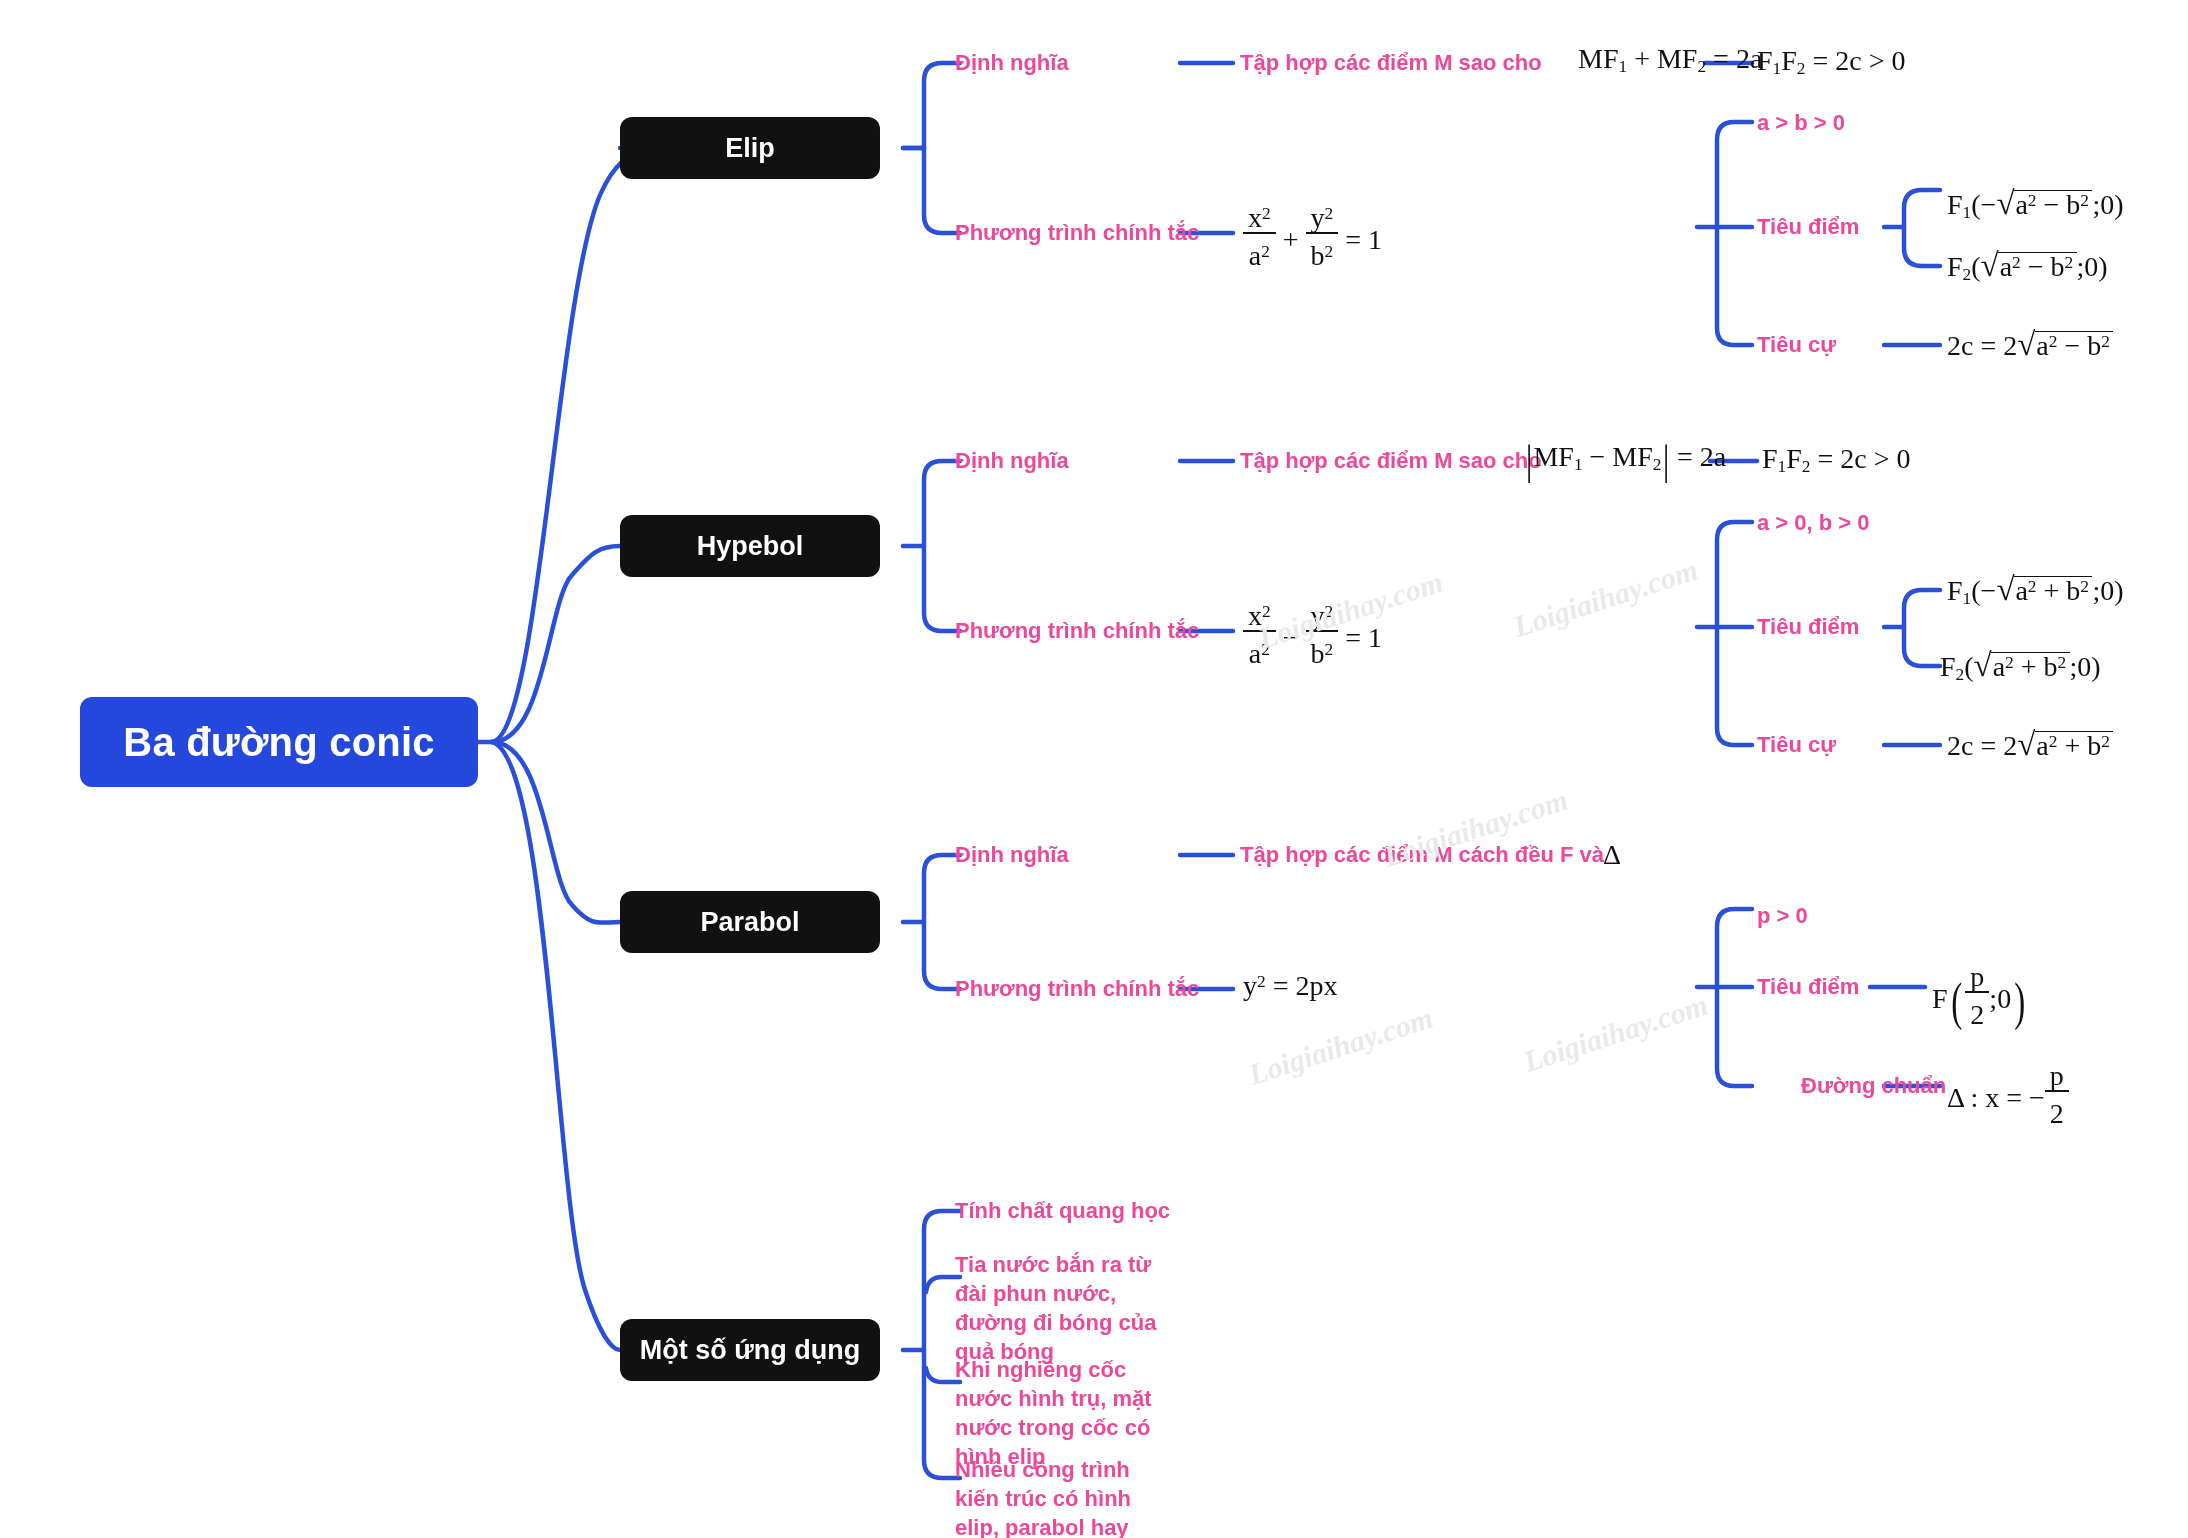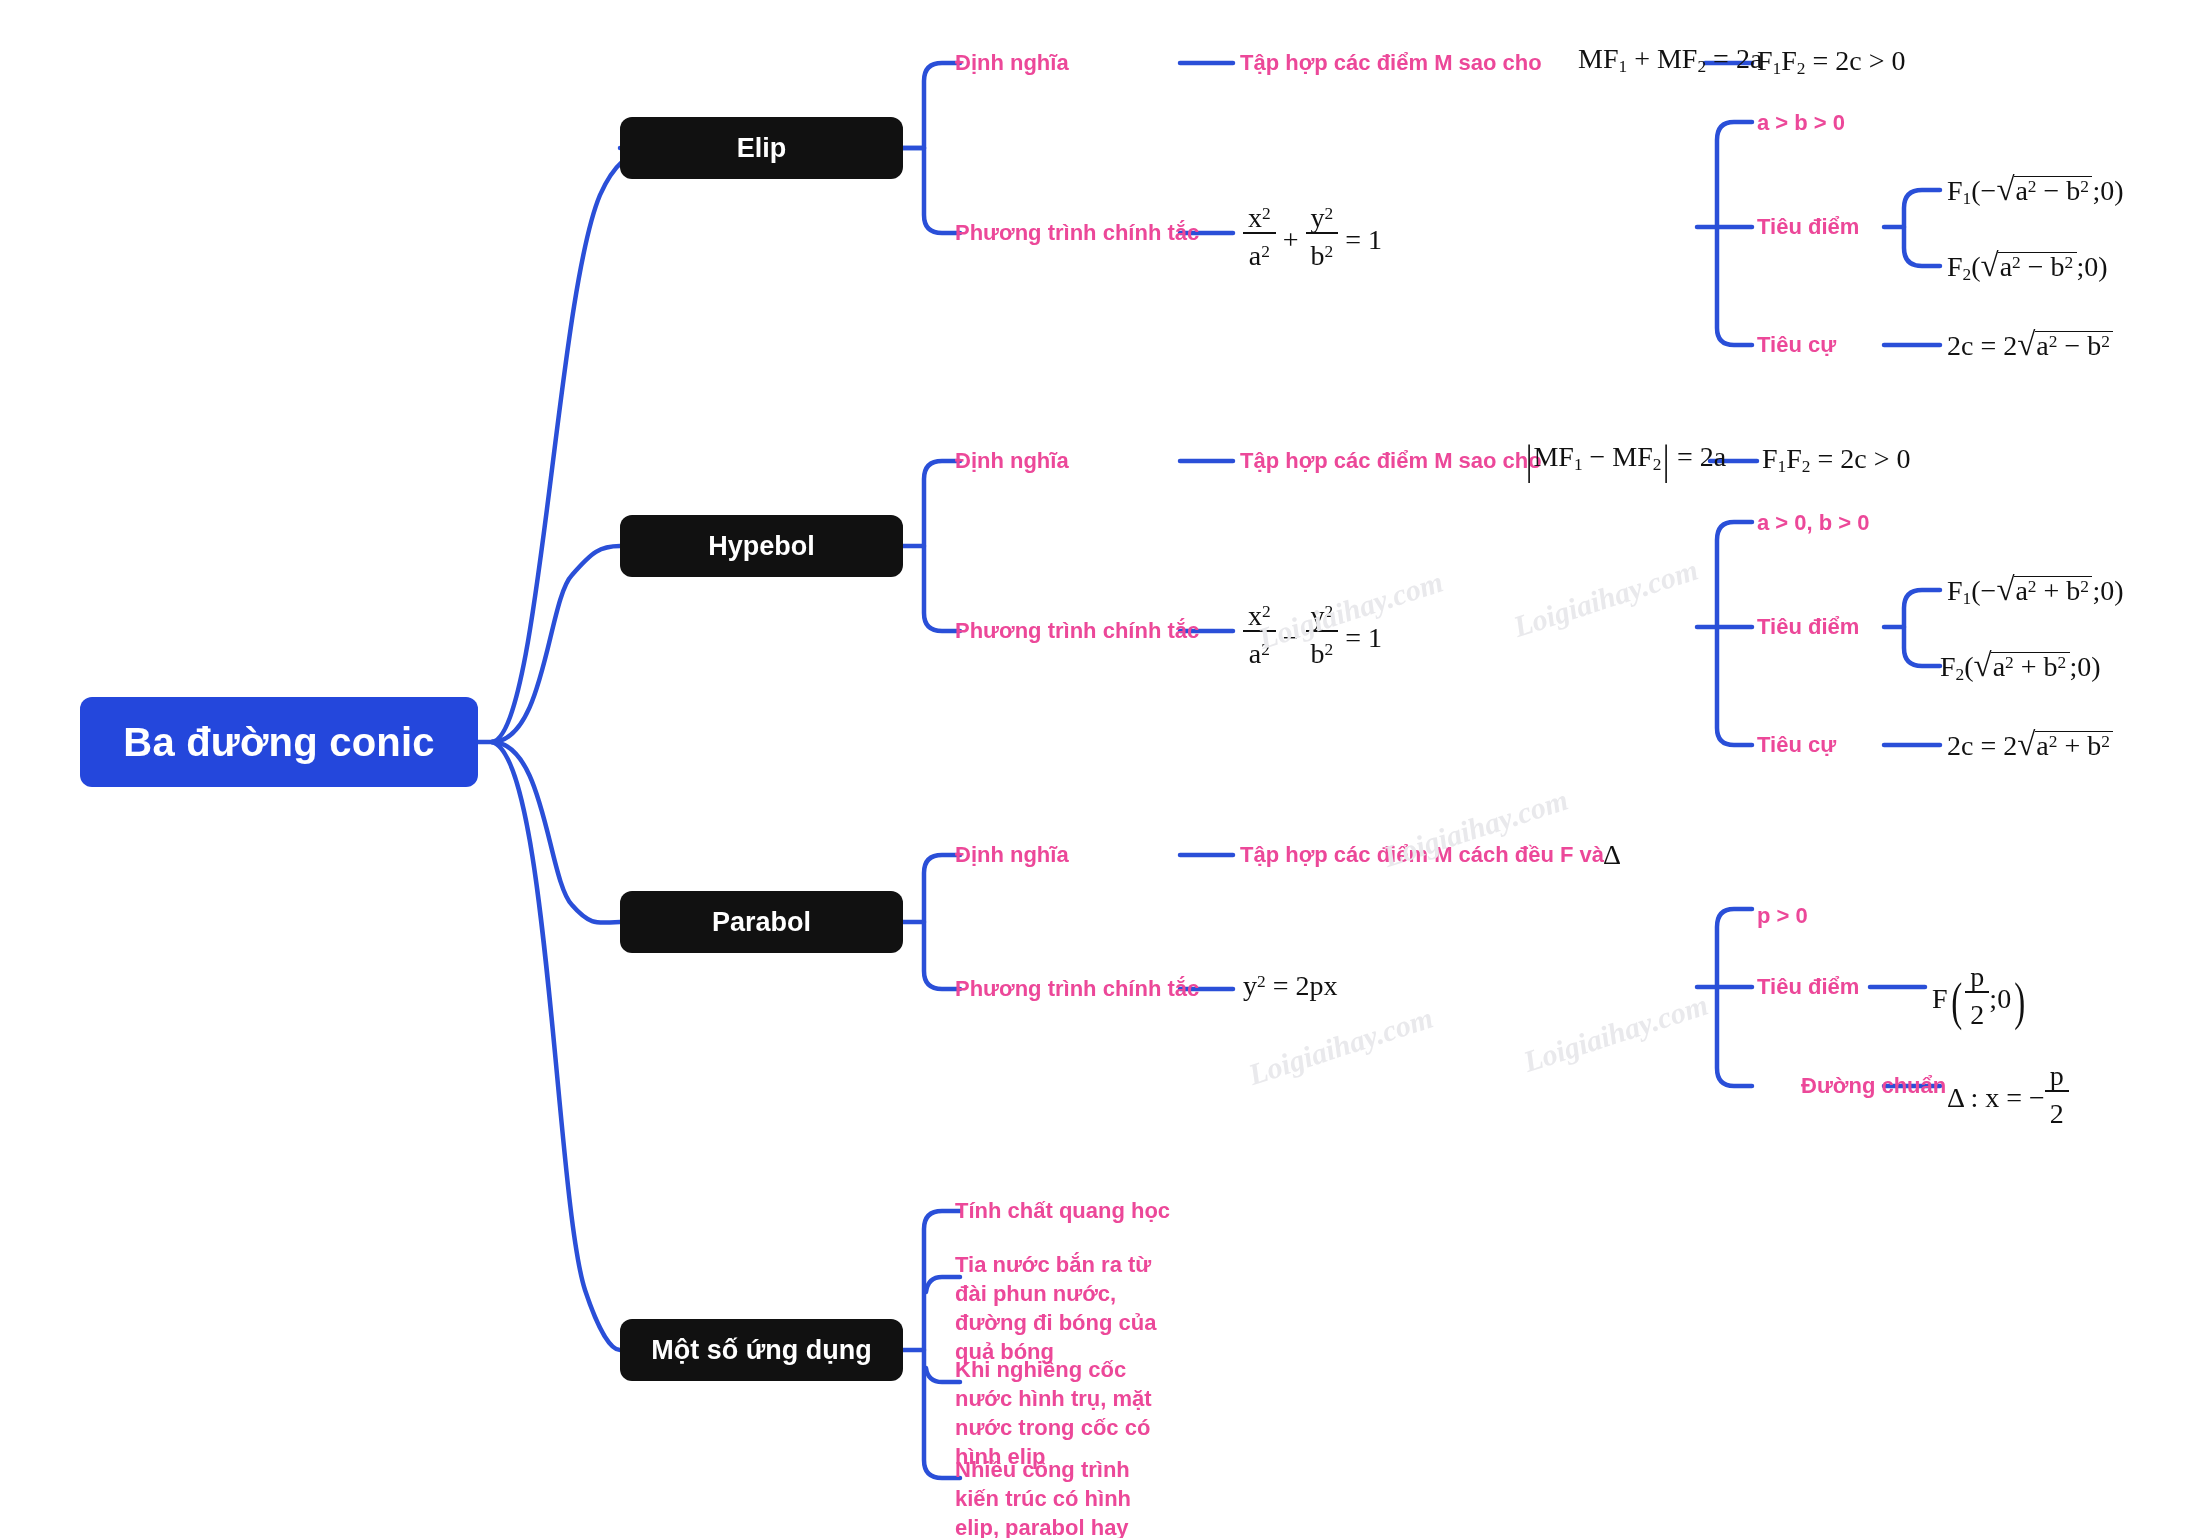--- a/index.html
+++ b/index.html
@@ -14,21 +14,21 @@
   
   .root-node{
     position:absolute;left:80px;top:697px;width:398px;height:90px;
     background:#2447dc;border-radius:12px;
     display:flex;align-items:center;justify-content:center;
     color:#ffffff;font-size:40px;font-weight:700;letter-spacing:.2px;
   }
 
   
   .branch-node{
-    position:absolute;height:62px;width:283px;
+    position:absolute;height:62px;width:260px;
     background:#111111;border-radius:12px;
     display:flex;align-items:center;justify-content:center;
     color:#ffffff;font-size:27px;font-weight:700;
   }
 
   
   .lbl{position:absolute;font-size:22px;color:#ec4899;line-height:1.0;white-space:nowrap;font-weight:bold;}
   .lbl.wrap{white-space:normal;line-height:1.32;width:215px;}
 
   
@@ -160,21 +160,21 @@
   <div class="lbl" style="left:955px;top:222px;">Phương trình chính tắc</div>
   <div class="math" style="left:1243px;top:205px;">
     <span class="frac"><span class="num">x<sup>2</sup></span><span class="den">a<sup>2</sup></span></span>
     +
     <span class="frac"><span class="num">y<sup>2</sup></span><span class="den">b<sup>2</sup></span></span>
     = 1
   </div>
 
   <div class="lbl" style="left:1757px;top:112px;">a &gt; b &gt; 0</div>
   <div class="lbl" style="left:1757px;top:216px;">Tiêu điểm</div>
-  <div class="math" style="left:1947px;top:175px;">
+  <div class="math" style="left:1947px;top:189px;">
     F<sub>1</sub>(−<span class="sqrt"><span class="rad">a<sup>2</sup> − b<sup>2</sup></span></span>;0)
   </div>
   <div class="math" style="left:1947px;top:251px;text-align:center;">
     F<sub>2</sub>(<span class="sqrt"><span class="rad">a<sup>2</sup> − b<sup>2</sup></span></span>;0)
   </div>
   <div class="lbl" style="left:1757px;top:334px;">Tiêu cự</div>
   <div class="math" style="left:1947px;top:330px;">
     2c = 2<span class="sqrt"><span class="rad">a<sup>2</sup> − b<sup>2</sup></span></span>
   </div>
 

